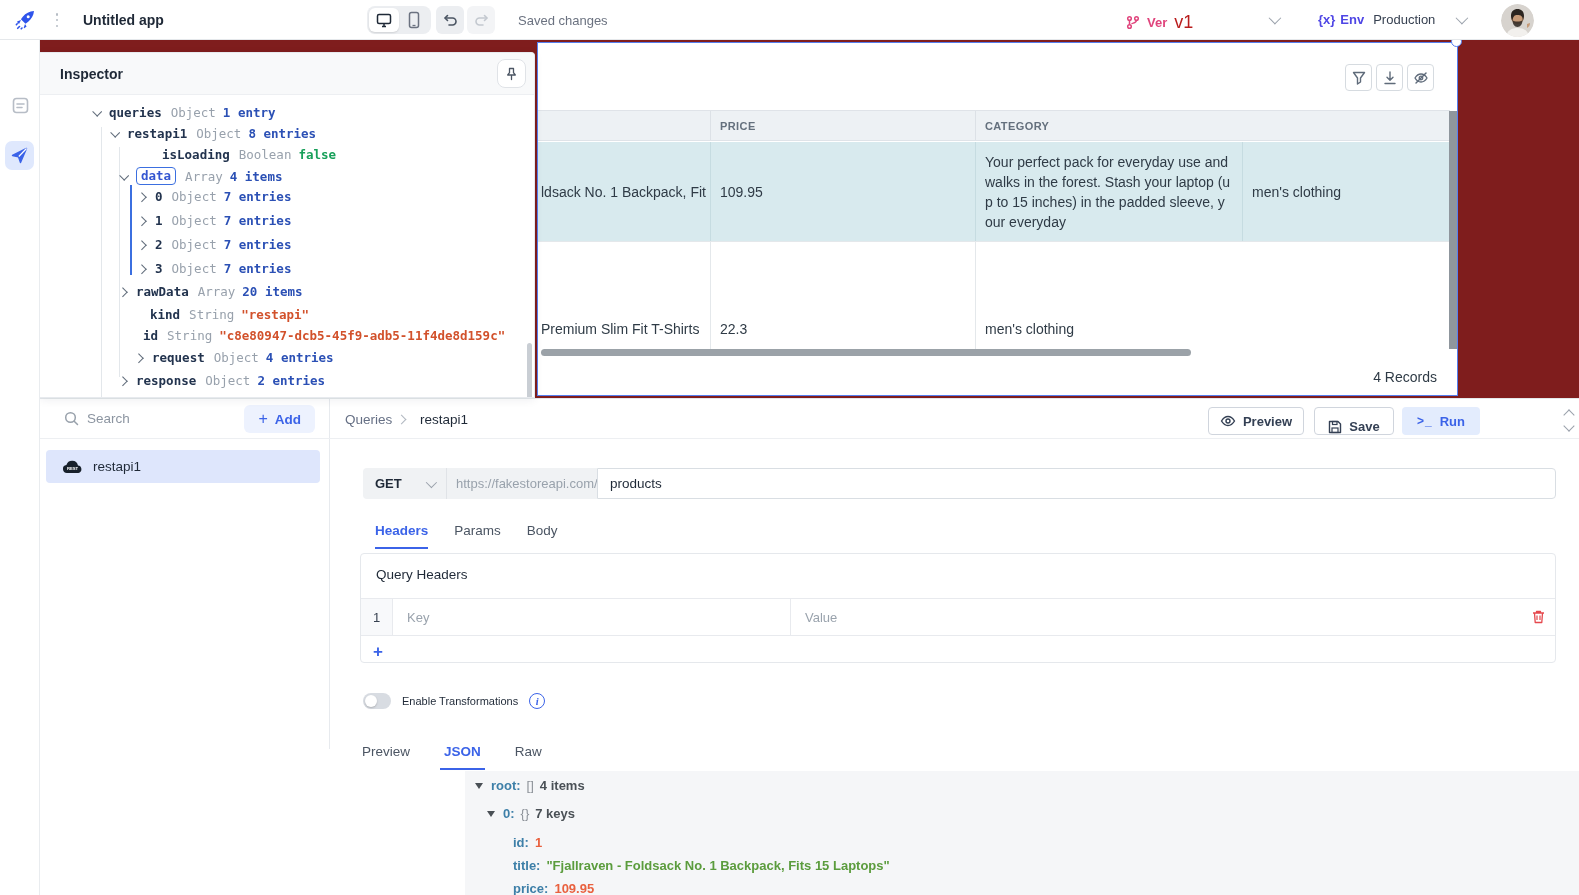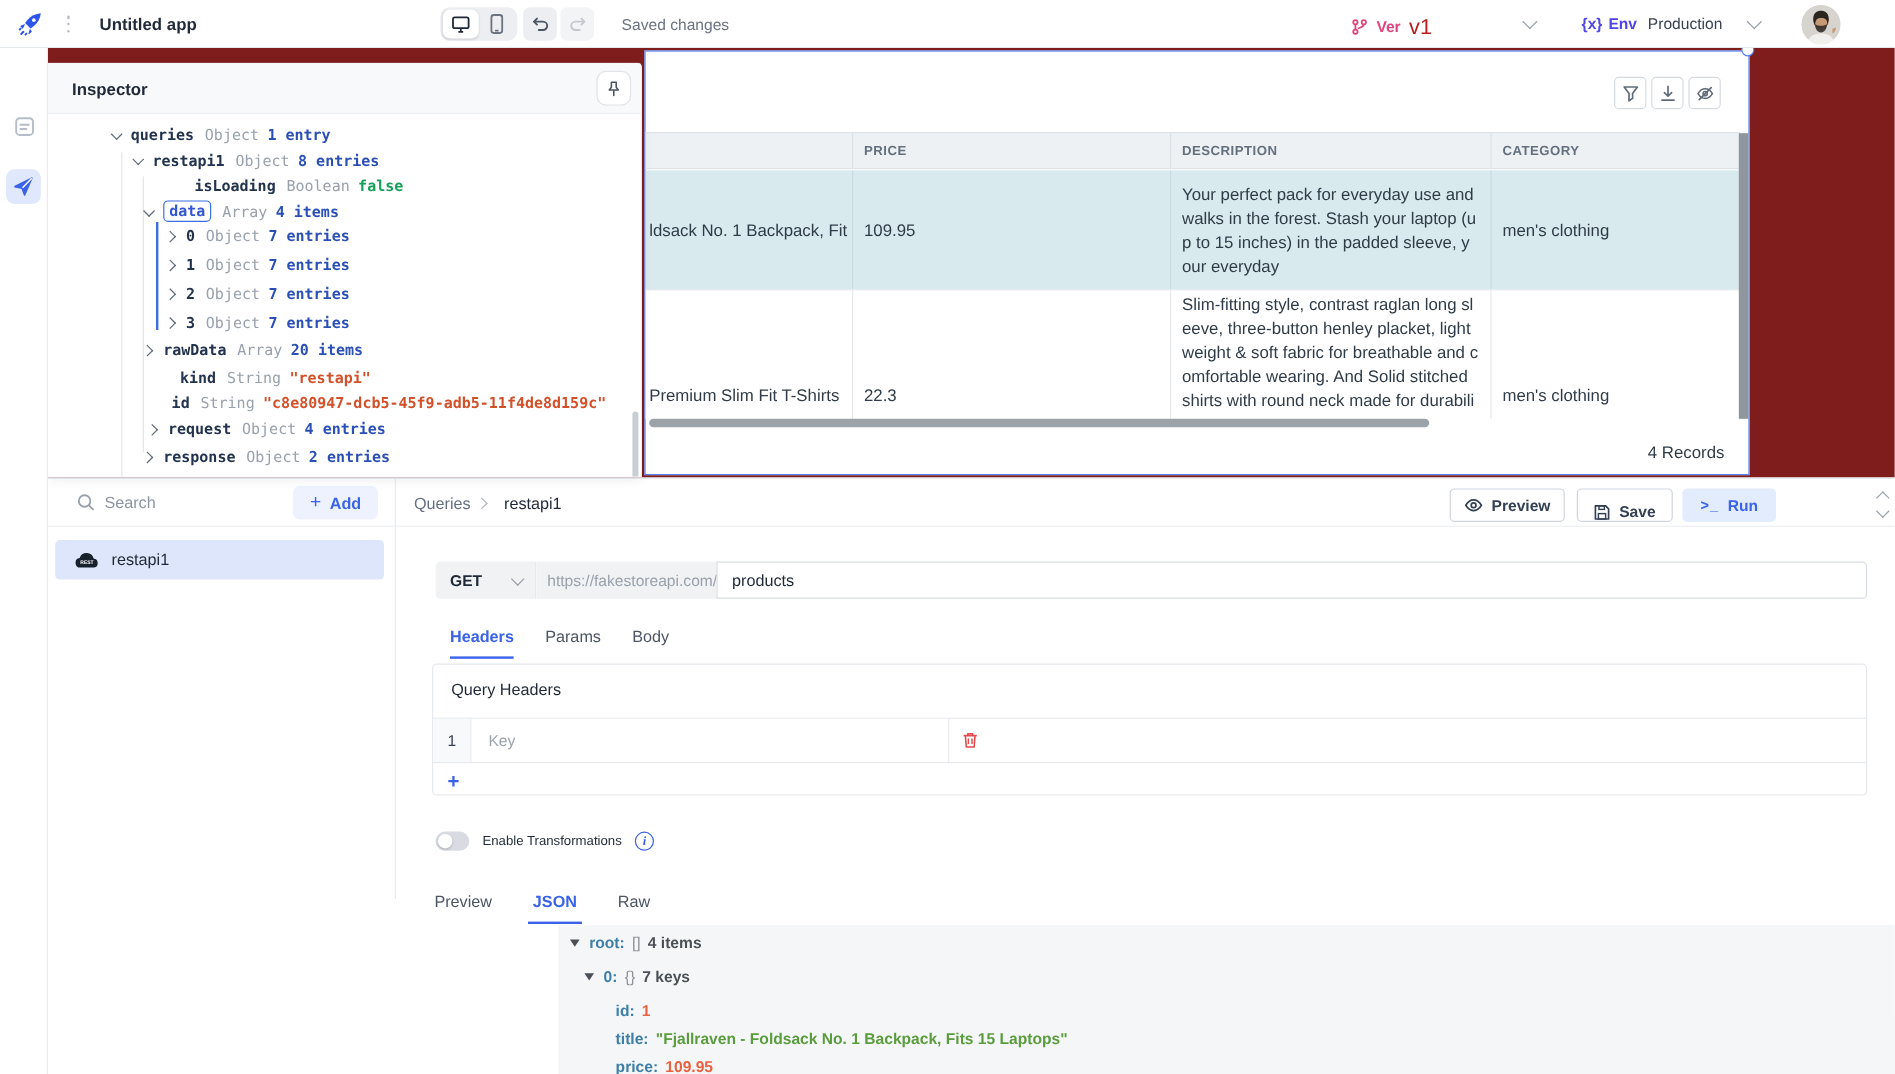--- a/index.html
+++ b/index.html
@@ -253,43 +253,39 @@
             <path d="M2 7c1.6-2.7 3.8-4 6-4s4.4 1.3 6 4c-1.6 2.7-3.8 4-6 4S3.6 9.7 2 7z" fill="none" stroke="#5F6B7A" stroke-width="1.3"></path>
             <circle cx="8" cy="7" r="1.8" fill="none" stroke="#5F6B7A" stroke-width="1.3"></circle>
             <path d="M3 12L13 2" stroke="#5F6B7A" stroke-width="1.4" stroke-linecap="round"></path>
           </svg>
         </div>
       </div>
 
       <div class="thead">
         <div class="th c1"></div>
         <div class="th c2">PRICE</div>
-        <div class="th c3">DESCRIPTION</div>
         <div class="th c4">CATEGORY</div>
       </div>
 
       <div class="trow-data row1">
         <div class="td c1">
             <span class="clip1">ldsack No. 1 Backpack, Fit</span>
           </div>
         <div class="td c2">109.95</div>
         <div class="td c3 tdesc">
             <span class="desc">Your perfect pack for everyday use and walks in the forest. Stash your laptop (up to 15 inches) in the padded sleeve, your everyday</span>
           </div>
         <div class="td c4 last">men's clothing</div>
       </div>
 
       <div class="trow-data row2">
         <div class="td c1">
             <span class="clip1">Premium Slim Fit T-Shirts</span>
           </div>
         <div class="td c2">22.3</div>
-        <div class="td c3 tdesc">
-            <span class="desc">Slim-fitting style, contrast raglan long sleeve, three-button henley placket, lightweight &amp; soft fabric for breathable and comfortable wearing. And Solid stitched shirts with round neck made for durabili</span>
-          </div>
         <div class="td c4 last">men's clothing</div>
       </div>
 
       <div class="hscroll"></div>
       <div class="vscroll"></div>
       <div class="t-footer">4 Records</div>
     </div>
     <div class="abs w-handle" style="left:1411px; top:-4px;"></div>
   </div>
 
@@ -363,21 +359,21 @@
       <div class="trow" style="left:110px; top:212px;">
         <span class="tkey">kind</span>
         <span class="ttype">String</span>
         <span class="tstr">"restapi"</span>
       </div>
       <div class="trow" style="left:103px; top:233px;">
         <span class="tkey">id</span>
         <span class="ttype">String</span>
         <span class="tstr">"c8e80947-dcb5-45f9-adb5-11f4de8d159c"</span>
       </div>
-      <div class="trow" style="left:84px; top:255px;">
+      <div class="trow" style="left:96px; top:255px;">
         <span class="tchev rt"></span>
         <span class="tkey">request</span>
         <span class="ttype">Object</span>
         <span class="tcount">4 entries</span>
       </div>
       <div class="trow" style="left:80px; top:278px;">
         <span class="tchev rt"></span>
         <span class="tkey">response</span>
         <span class="ttype">Object</span>
         <span class="tcount">2 entries</span>
@@ -453,20 +449,21 @@
         <span class="rtab active">Headers</span>
         <span class="rtab">Params</span>
         <span class="rtab">Body</span>
       </div>
 
       <div class="hdrcard">
         <div class="hdr-label">Query Headers</div>
         <div class="kvrow">
           <div class="kv-idx">1</div>
           <input class="kv-in kv-key" type="text" placeholder="Key" style="">
+          <input class="kv-in kv-val" type="text" placeholder="Value" style="">
           <div class="kv-del">
             <svg width="13" height="14" viewBox="0 0 13 14">
               <path d="M1 3h11M4.5 3V1.5h4V3M2.5 3l.7 9.5h6.6L10.5 3" fill="none" stroke="#E5484D" stroke-width="1.3" stroke-linejoin="round"></path>
               <path d="M5 5.5v4.5M8 5.5v4.5" stroke="#E5484D" stroke-width="1.2"></path>
             </svg>
           </div>
         </div>
         <div class="plusrow">+</div>
       </div>
 

